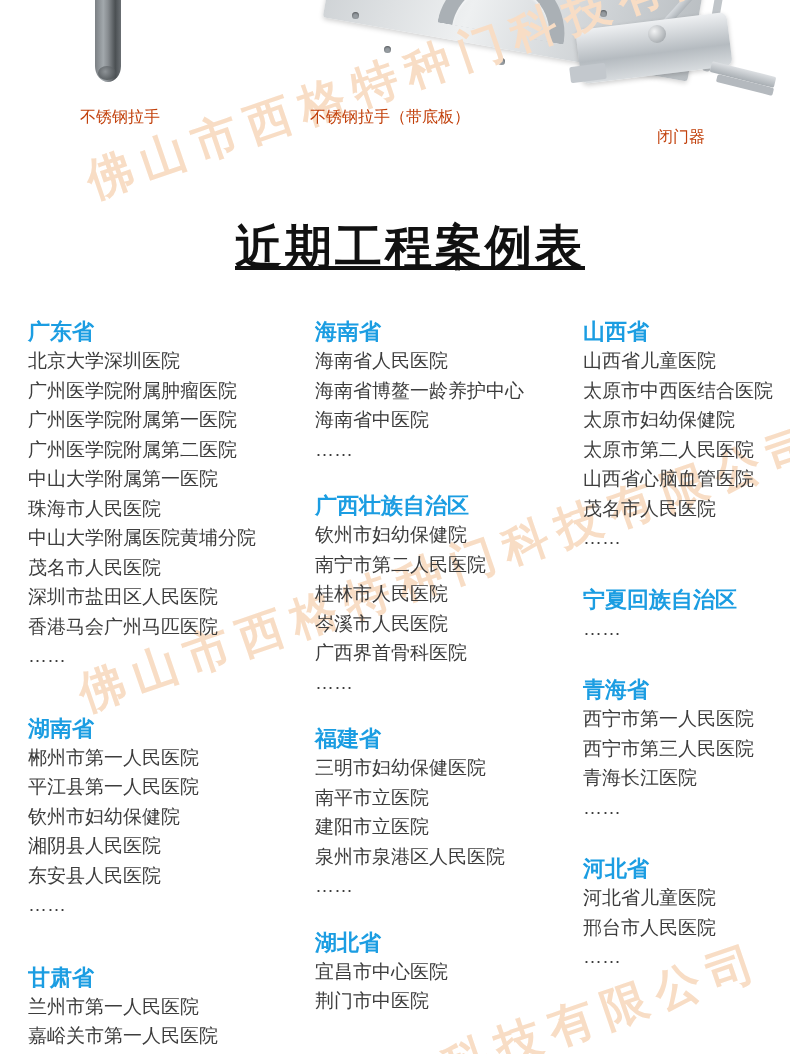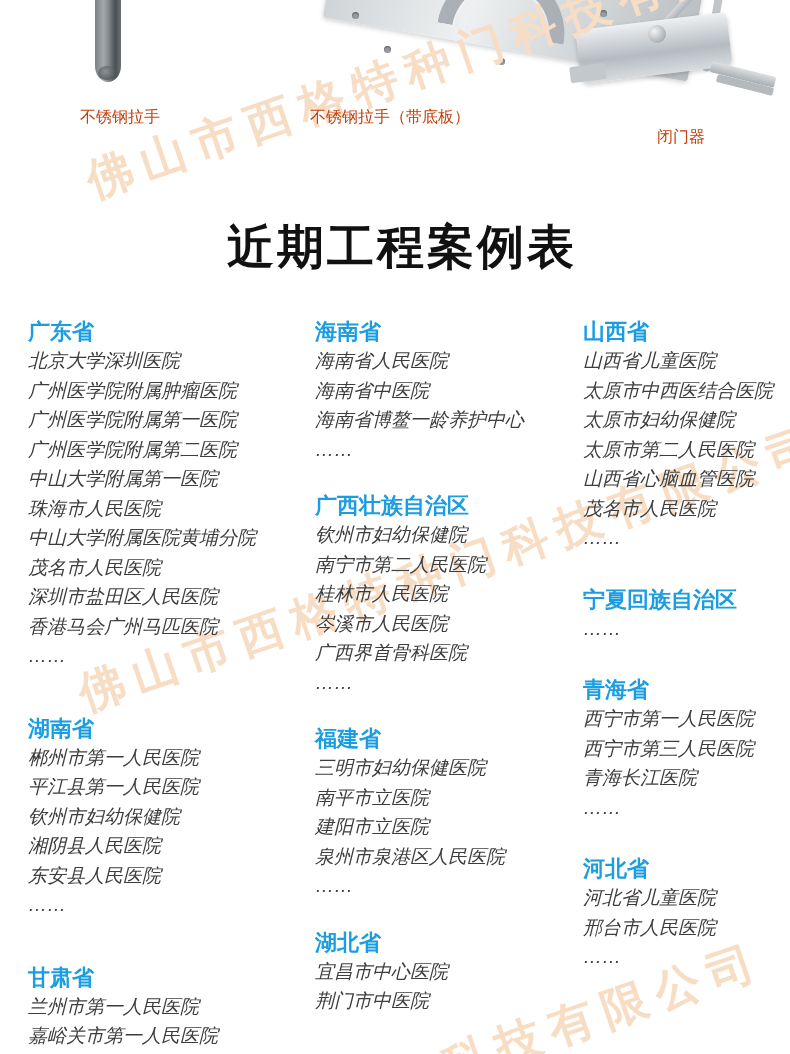--- a/index.html
+++ b/index.html
@@ -55,26 +55,26 @@
   .wm1{left:88px;top:159px;}
   .wm2{left:80px;top:672px;}
   .wm3{left:20px;top:1190px;}
 
   
   .content{position:absolute;inset:0;z-index:3;}
   .product-label{position:absolute;top:107px;font-size:16px;color:#c2410c;text-align:center;font-family:Liberation Mono, monospace;}
   .pl-1{left:0;width:240px;}
   .pl-2{left:240px;width:300px;}
   .pl-3{left:556px;width:250px;margin-top:20px;}
-  .page-title{position:absolute;left:22px;top:216px;width:760px;text-align:center;
-    font-size:47px;font-weight:700;letter-spacing:3px;color:#111;}
+  .page-title{position:absolute;left:30px;top:216px;width:760px;text-align:center;
+    font-size:47px;font-weight:700;letter-spacing:3px;color:#111;text-decoration:underline;}
   .columns{position:absolute;left:28px;top:318px;width:762px;display:flex;}
   .col-0{width:287px;} .col-1{width:268px;} .col-2{width:207px;}
   .province{font-size:22px;font-weight:700;color:var(--accent);line-height:28px;}
-  .case-item{font-size:19px;color:var(--text);line-height:29.5px;white-space:nowrap;font-style:italic;}
+  .case-item{font-size:19px;color:var(--text);line-height:29.5px;white-space:nowrap;}
   .col-0 .section{margin-bottom:44px;}
   .col-1 .section{margin-bottom:28px;}
   .col-2 .section{margin-bottom:33px;}
 </style>
 </head>
 <body>
 
 <div class="page">
 
   <div class="photos">
@@ -139,22 +139,22 @@
             <div class="province">甘肃省</div>
             <div class="case-item">兰州市第一人民医院</div>
             <div class="case-item">嘉峪关市第一人民医院</div>
             <div class="case-item">张掖市妇幼保健院</div>
           </div>
         </div>
         <div class="col col-1">
           <div class="section">
             <div class="province">海南省</div>
             <div class="case-item">海南省人民医院</div>
+            <div class="case-item">海南省博鳌一龄养护中心</div>
             <div class="case-item">海南省中医院</div>
-            <div class="case-item">海南省博鳌一龄养护中心</div>
             <div class="case-item">……</div>
           </div>
           <div class="section">
             <div class="province">广西壮族自治区</div>
             <div class="case-item">钦州市妇幼保健院</div>
             <div class="case-item">南宁市第二人民医院</div>
             <div class="case-item">桂林市人民医院</div>
             <div class="case-item">岑溪市人民医院</div>
             <div class="case-item">广西界首骨科医院</div>
             <div class="case-item">……</div>

